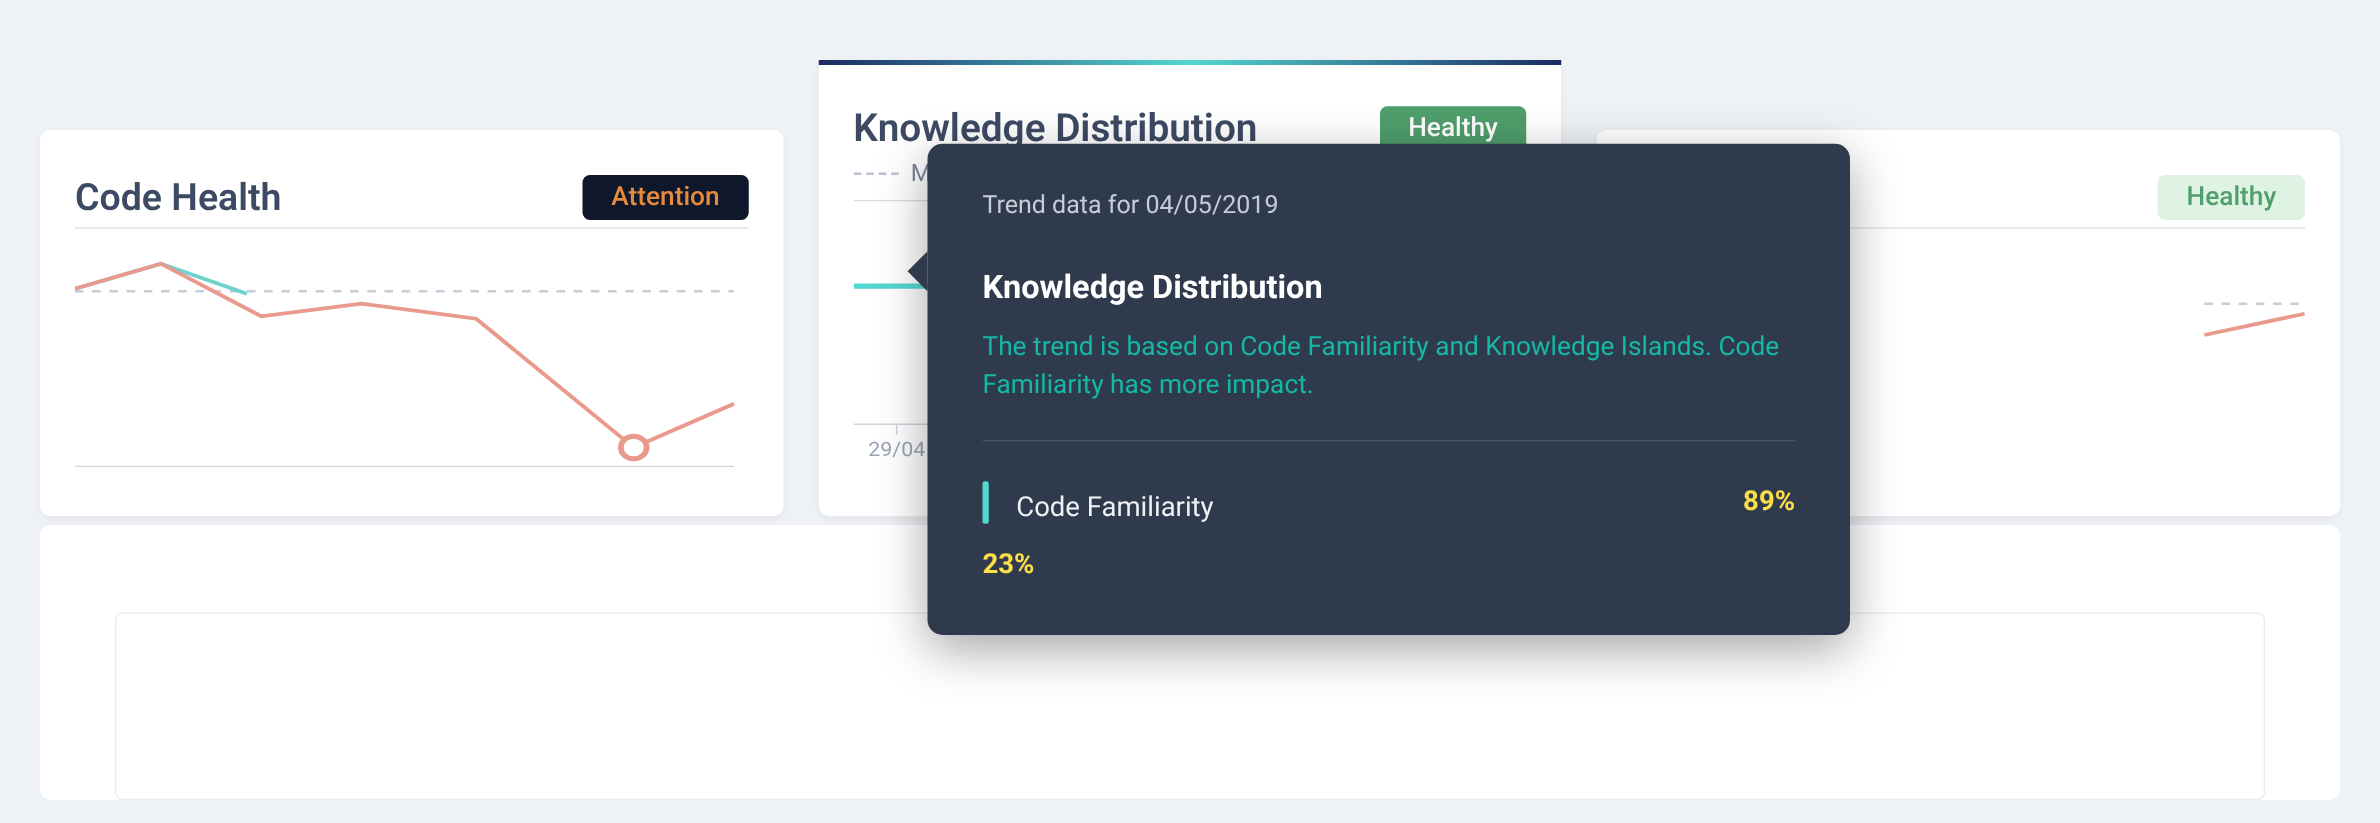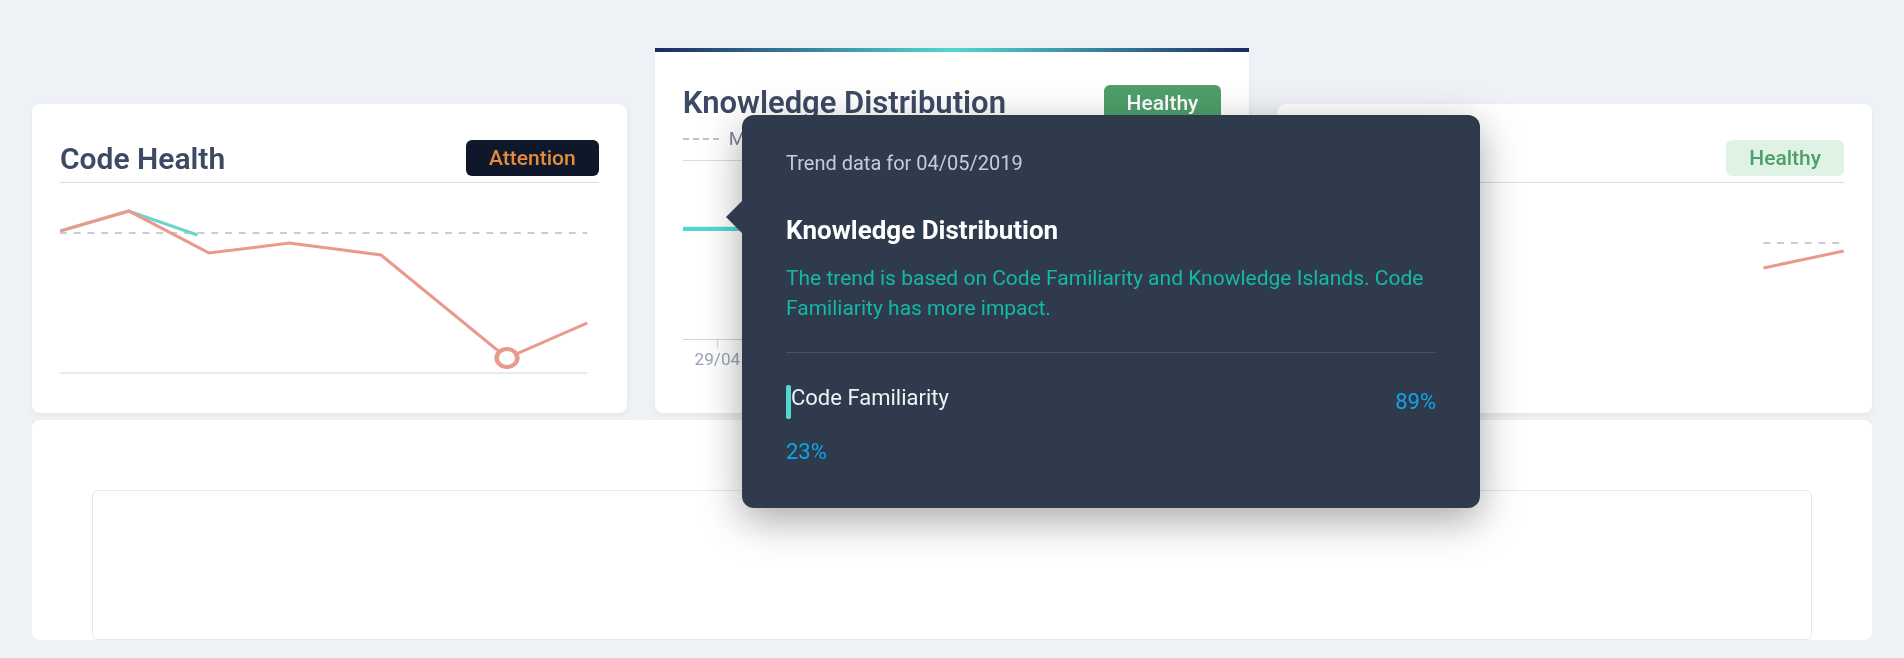--- a/index.html
+++ b/index.html
@@ -112,26 +112,26 @@
   .tooltip-title { font-size: 26px; font-weight: 700; color: #fff; margin-bottom: 18px; }
   .tooltip-desc { font-size: 21px; line-height: 1.45; color: #14b8a6; margin-bottom: 28px; }
   .tooltip-divider { border: none; border-top: 1px solid #445264; margin-bottom: 22px; }
   .metric-row {
     display: flex;
     align-items: center;
     justify-content: space-between;
     padding: 10px 0;
     font-size: 22px;
   }
-  .metric-left { display: flex; align-items: flex-start; }
+  .metric-left { display: flex; align-items: flex-end; gap: 22px; }
   .metric-bar { width: 5px; height: 34px; border-radius: 2px; }
   .metric-bar-teal { background: #53d7d1; }
   .metric-bar-orange { background: #ec9a5e; }
   .metric-name { color: #eef2f7; }
-  .metric-value { font-weight: 400; color: #0ea5e9; }
+  .metric-value { font-weight: 700; color: #fde047; }
   .bottom-panel {
     position: absolute;
     left: 32px;
     right: 32px;
     top: 420px;
     height: 220px;
     background: #fff;
     border-radius: 8px;
   }
   .bottom-panel-inner {

